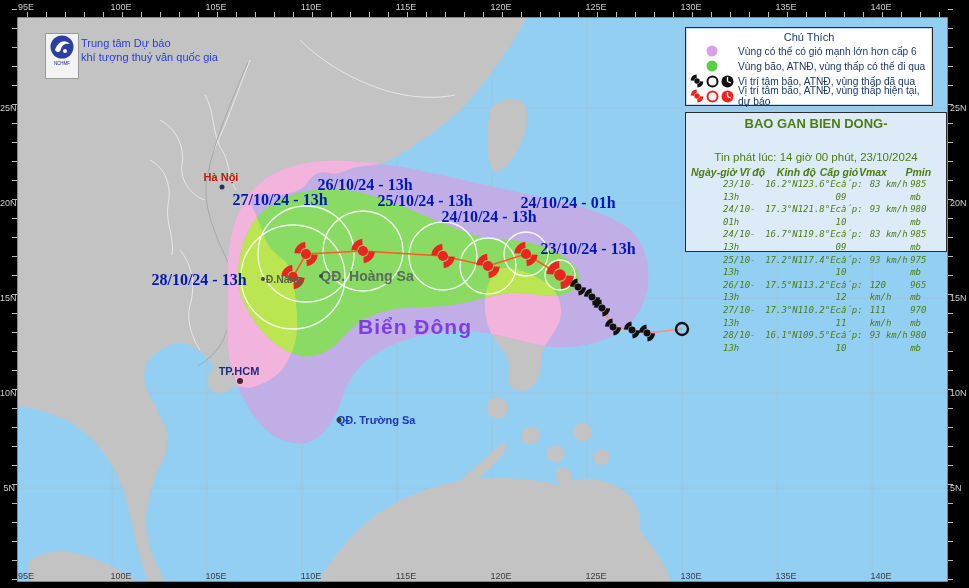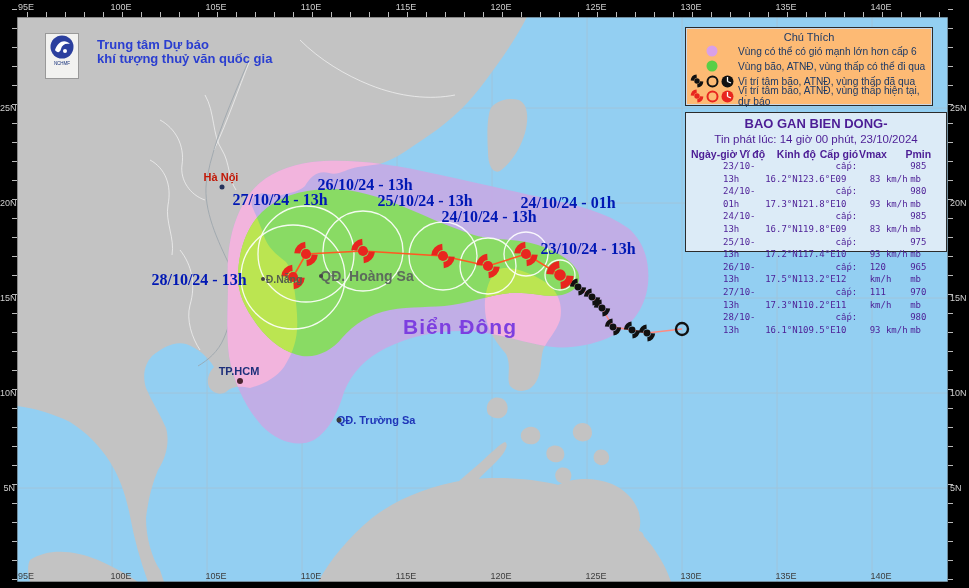--- a/index.html
+++ b/index.html
@@ -20,44 +20,44 @@
   .strip.right{left:948px;top:0;width:21px;height:588px;background:
     linear-gradient(270deg,#000 0 16px,transparent 16px),
     repeating-linear-gradient(0deg,transparent 0 8px,#bbb 8px 9px,transparent 9px 19px);
     background-color:#000;}
   .lbl{position:absolute;transform:translate(-50%,-50%);white-space:nowrap;}
   .ax{font-size:9px;color:#cfcfcf;margin-left:9px;}
   .ax.dark{color:#3c3c3c;}
   .axl{position:absolute;font-size:9px;color:#cfcfcf;white-space:nowrap;transform:translateY(-50%);}
   .date-lbl{font-family:"Liberation Serif",serif;font-weight:bold;font-size:16px;color:#0018b4;}
   .place{font-weight:bold;}
-  .sea-name{font-size:21px;font-weight:bold;color:#7d3fe0;letter-spacing:1px;margin-left:45px;}
+  .sea-name{font-size:21px;font-weight:bold;color:#7d3fe0;letter-spacing:1px;}
   .dot{position:absolute;border-radius:50%;transform:translate(-50%,-50%);}
   
-  .legend{position:absolute;left:685px;top:27px;width:246px;height:77px;background:#fdba74;
+  .legend{position:absolute;left:685px;top:27px;width:246px;height:77px;background:#ffffff;
           border:1px solid #2b2b2b;box-shadow:0 0 0 1px #cdd8e4 inset;font-size:10.2px;color:#1d3a66;}
   .legend .ttl{text-align:center;font-size:11px;margin-top:3px;color:#1d3a66;}
   .lrow{display:flex;align-items:center;height:14px;margin-top:1px;}
   .lico{width:52px;display:flex;justify-content:center;align-items:center;gap:2px;flex:0 0 52px;}
   .ltxt{flex:1;}
   
   .tbox{position:absolute;left:685px;top:112px;width:260px;height:138px;background:#dcebf7;
-        border:1px solid #2b2b2b;color:#4c1d95;}
+        border:1px solid #2b2b2b;color:#4d7c0f;}
   .tbox .ttl{text-align:center;font-weight:bold;font-size:13px;margin-top:3px;}
-  .tbox .sub{text-align:center;font-size:11.5px;margin-top:2px;}
-  .trow{display:flex;padding:0 5px;align-items:flex-end;}
+  .tbox .sub{text-align:center;font-size:11.5px;margin-top:20px;}
+  .trow{display:flex;padding:0 5px;align-items:flex-start;font-style:italic;}
   .thead{font-weight:bold;font-size:10.5px;margin-top:3px;}
   .tdata{font-family:"DejaVu Sans Mono",monospace;font-size:9px;line-height:12.6px;margin-left:32px;}
   .c1{width:52px;} .c2{width:40px;} .c3{width:46px;} .c4{width:42px;} .c5{width:50px;} .c6{width:38px;}
   .thead .c1{width:52px}.thead .c2{width:40px}.thead .c3{width:46px}.thead .c4{width:42px}.thead .c5{width:50px}
   
   .logo-box{position:absolute;left:45px;top:33px;width:32px;height:44px;background:#f2f2f0;
             border:1px solid #999;display:flex;flex-direction:column;align-items:center;}
   .logo-txt{font-size:4.5px;color:#16307a;margin-top:1px;}
-  .brand{position:absolute;left:81px;font-weight:bold;font-size:13px;color:#2a3ed0;white-space:nowrap;margin-left:16px;}
+  .brand{position:absolute;left:81px;font-weight:normal;font-size:11px;color:#2a3ed0;white-space:nowrap;}
 </style>
 </head>
 <body>
 
 <div class="stage">
 
   <svg class="map-svg" width="969" height="588" viewBox="0 0 969 588">
     <defs>
       <clipPath id="mapClip">
           <rect x="17" y="17" width="931" height="565"></rect>

